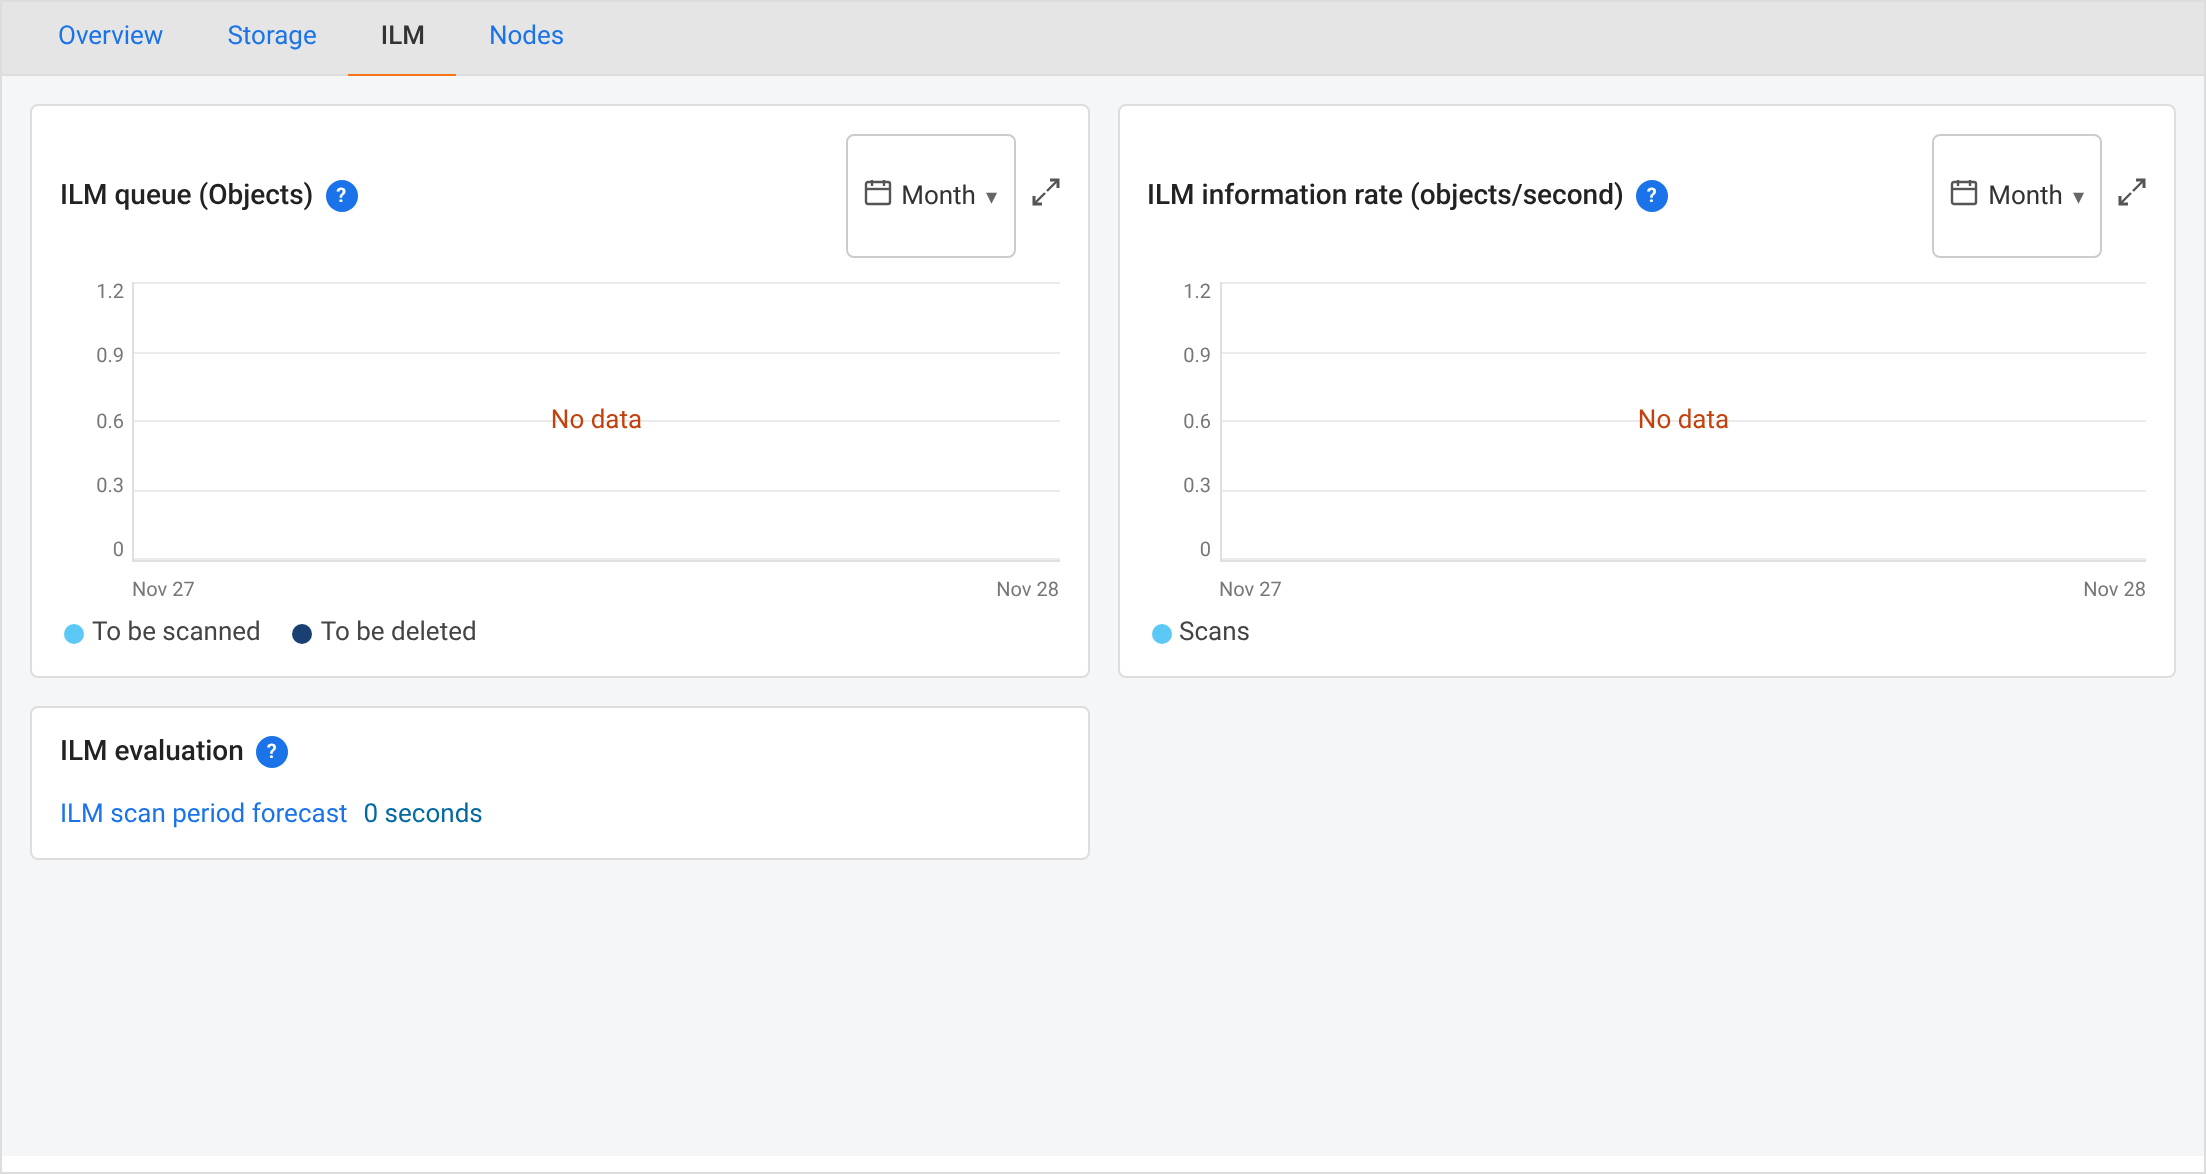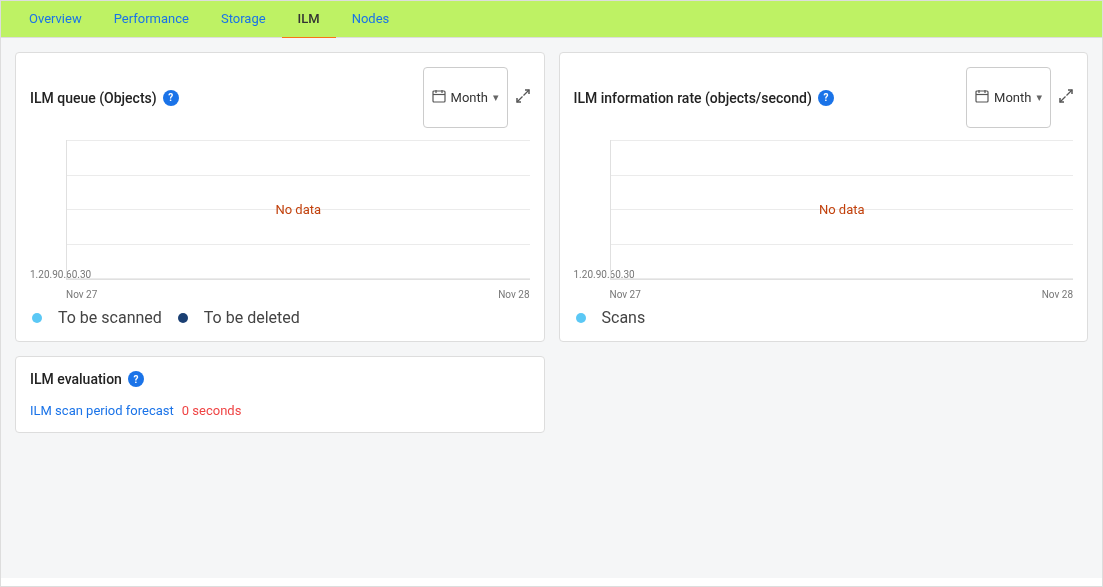--- a/index.html
+++ b/index.html
@@ -13,21 +13,21 @@
       width: 1103px;
       min-height: 587px;
       background: #fff;
       border: 1px solid #ddd;
     }
     
     .tabs-bar {
       display: flex;
       border-bottom: 1px solid #ddd;
       padding: 0 12px;
-      background: #bef264;
+      background: #e5e5e5;
     }
     .tab-item {
       padding: 10px 16px;
       cursor: pointer;
       color: #1a73e8;
       font-size: 13px;
       border-bottom: 2px solid transparent;
       margin-bottom: -1px;
       white-space: nowrap;
     }
@@ -113,21 +113,21 @@
       height: 160px;
       margin-bottom: 8px;
     }
     .chart-y-axis {
       position: absolute;
       left: 0;
       top: 0;
       bottom: 20px;
       width: 36px;
       display: flex;
-      flex-direction: row;
+      flex-direction: column;
       justify-content: space-between;
       align-items: flex-end;
       padding-right: 4px;
     }
     .y-label {
       font-size: 10px;
       color: #777;
     }
     .chart-inner {
       position: absolute;
@@ -174,22 +174,22 @@
     
     .chart-legend {
       display: flex;
       gap: 16px;
       margin-top: 4px;
       padding-left: 2px;
     }
     .legend-item {
       display: flex;
       align-items: center;
-      gap: 16px;
-      font-size: 16px;
+      gap: 4px;
+      font-size: 13px;
       color: #444;
     }
     .legend-dot {
       width: 10px;
       height: 10px;
       border-radius: 50%;
     }
     
     .info-card {
       background: #fff;
@@ -211,38 +211,37 @@
       display: flex;
       align-items: center;
       gap: 8px;
       font-size: 13px;
     }
     .info-label-link {
       color: #1a73e8;
       text-decoration: none;
     }
     .info-value {
-      color: #ef4444;
+      color: #0369a1;
     }
     .bottom-row {
       display: flex;
     }
     .chevron-icon {
       font-size: 11px;
       color: #666;
     }
   </style>
 </head>
 <body>
 
 <div class="page-container">
 
   <div class="tabs-bar">
     <div class="tab-item">Overview</div>
-    <div class="tab-item">Performance</div>
     <div class="tab-item">Storage</div>
     <div class="tab-item active">ILM</div>
     <div class="tab-item">Nodes</div>
   </div>
 
   <div class="main-content">
 
     <div class="charts-row">
 
       <div class="card">

